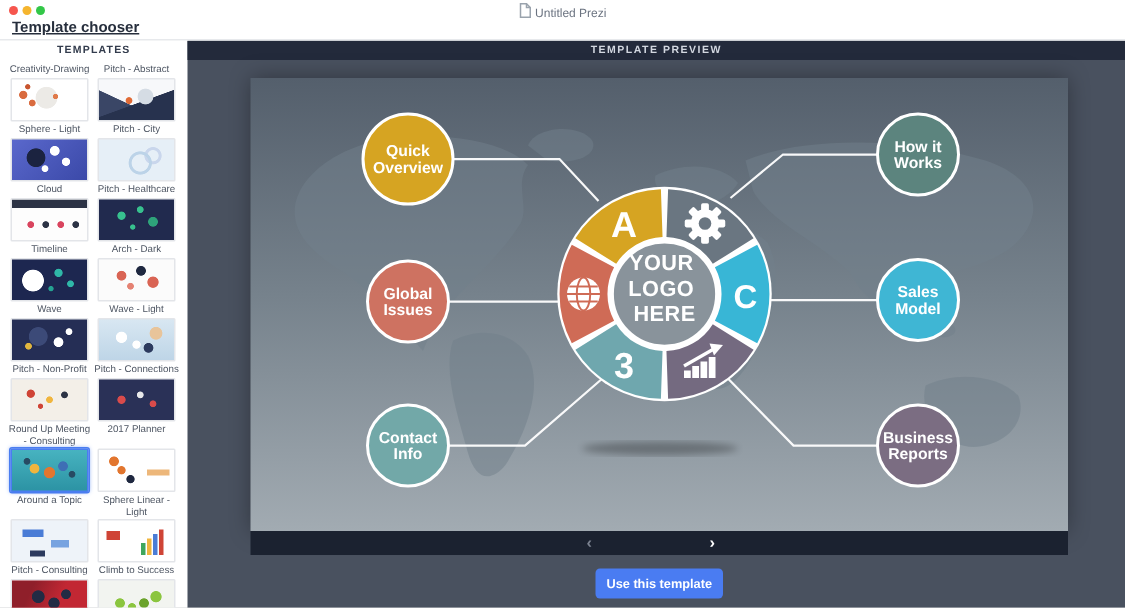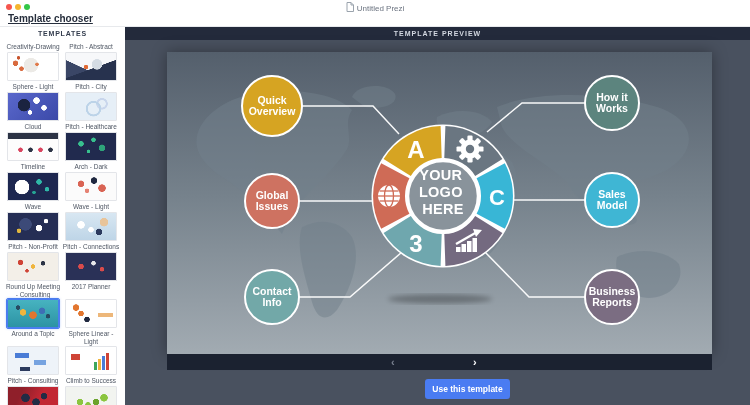--- a/index.html
+++ b/index.html
@@ -132,21 +132,21 @@
   .slide{position:absolute;left:42px;top:25px;width:545px;height:302px;
     background:linear-gradient(180deg,#545f6c 0%,#76828c 48%,#a2abb2 100%);
     box-shadow:0 0 14px rgba(0,0,0,.35);overflow:hidden;}
   .slide svg{display:block;}
   .navbar{position:absolute;left:42px;top:327px;width:545px;height:16px;background:#1b2230;}
   .nav-arrow{position:absolute;top:1px;font-size:11px;font-weight:bold;line-height:14px;cursor:pointer;}
   .nav-prev{left:224px;color:#7b8290;}
   .nav-next{left:306px;color:#ffffff;}
   .use-btn{position:absolute;left:272px;top:352px;width:85px;height:20px;background:#4a7cf2;border:none;
     border-radius:3px;color:#fff;font-size:8.5px;font-weight:bold;cursor:pointer;
-    font-family:"Liberation Sans",sans-serif;margin-left:28px;}
+    font-family:"Liberation Sans",sans-serif;}
 </style>
 </head>
 <body>
 
 <div class="topbar">
   <div class="traffic">
     <span class="tl-close"></span>
     <span class="tl-min"></span>
     <span class="tl-zoom"></span>
   </div>

